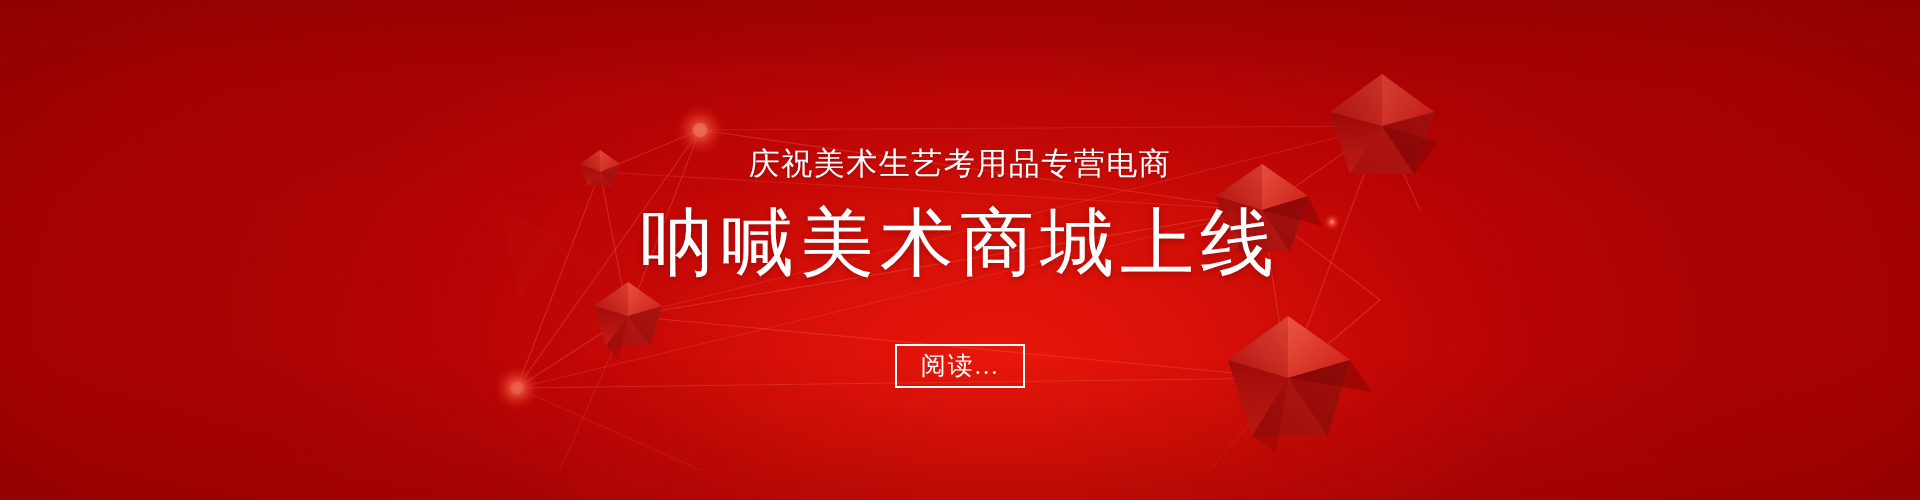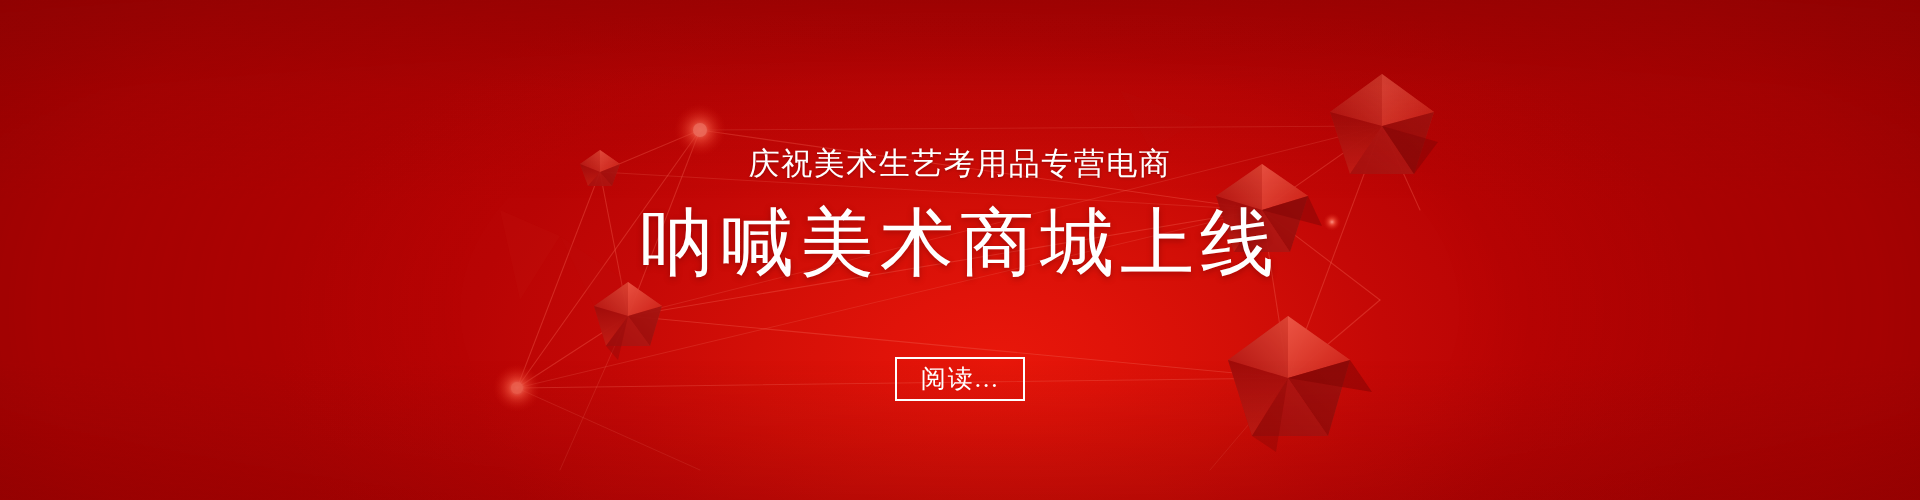--- a/index.html
+++ b/index.html
@@ -90,21 +90,21 @@
     font-family: "Liberation Serif", "DejaVu Serif", serif;
     font-size: 74px;
     line-height: 1;
     letter-spacing: 6px;
     font-weight: 400;
     white-space: nowrap;
     text-shadow: 0 2px 6px rgba(90,0,0,0.40);
   }
 
   .cta {
-    margin-top: 27px;
+    margin-top: 14px;
     display: inline-flex;
     align-items: center;
     justify-content: center;
     box-sizing: border-box;
     width: 130px;
     height: 44px;
     border: 2px solid #ffffff;
     background: transparent;
     color: #ffffff;
     font-family: "Liberation Serif", "DejaVu Serif", serif;

